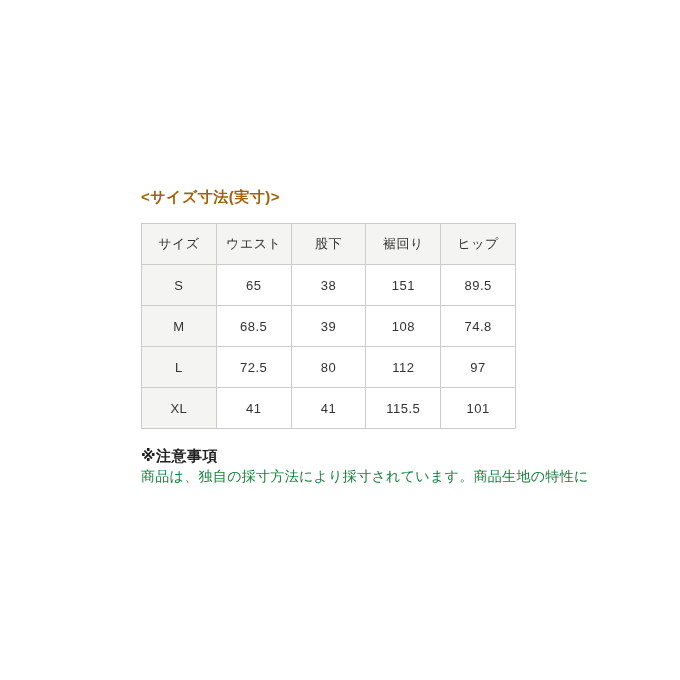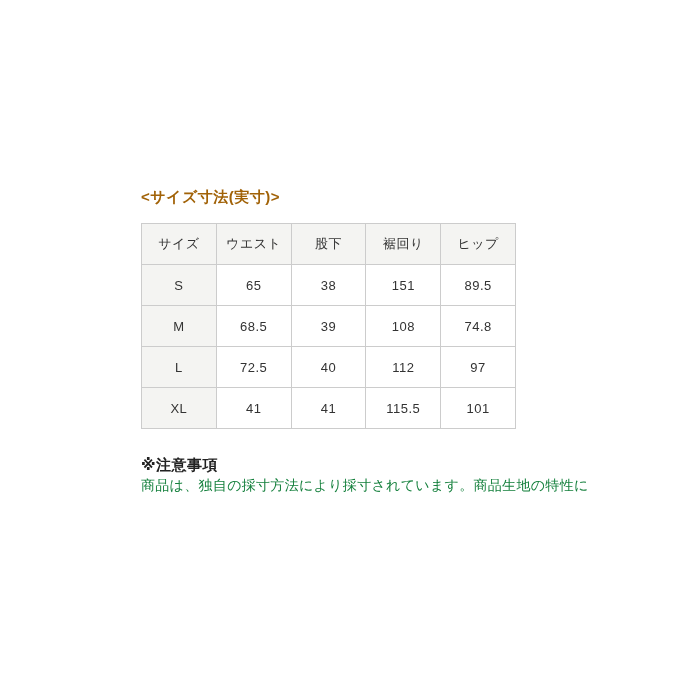--- a/index.html
+++ b/index.html
@@ -49,21 +49,21 @@
   }
   table.size-table thead th,
   table.size-table tbody th {
     background: #f4f4f2;
   }
   table.size-table tbody td {
     background: #ffffff;
     margin-left: 24px;
   }
   .notes {
-    margin-top: 27px;
+    margin-top: 18px;
   }
   .notes-heading {
     font-size: 15px;
     font-weight: 700;
     color: #222222;
     line-height: 18px;
     letter-spacing: 0.5px;
   }
   .notes-line {
     font-size: 14px;
@@ -101,21 +101,21 @@
       <tr>
         <th>M</th>
         <td>68.5</td>
         <td>39</td>
         <td>108</td>
         <td>74.8</td>
       </tr>
       <tr>
         <th>L</th>
         <td>72.5</td>
-        <td>40</td>
+        <td>80</td>
         <td>112</td>
         <td>97</td>
       </tr>
       <tr>
         <th>XL</th>
         <td>41</td>
         <td>41</td>
         <td>115.5</td>
         <td>101</td>
       </tr>

